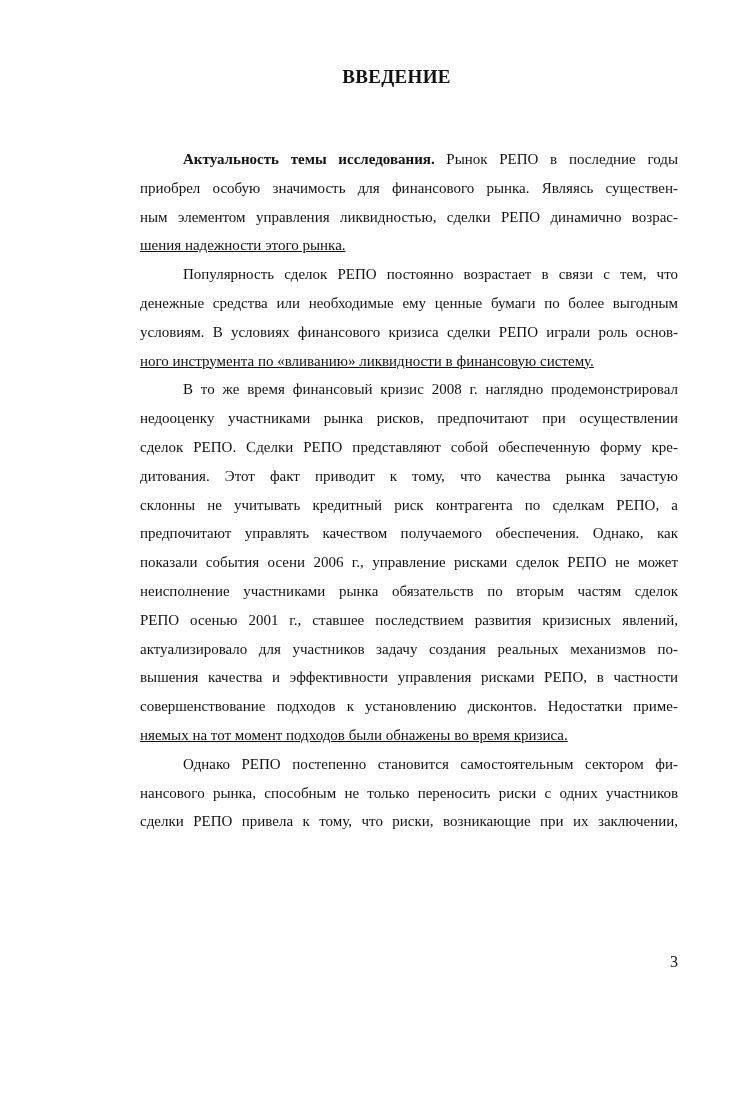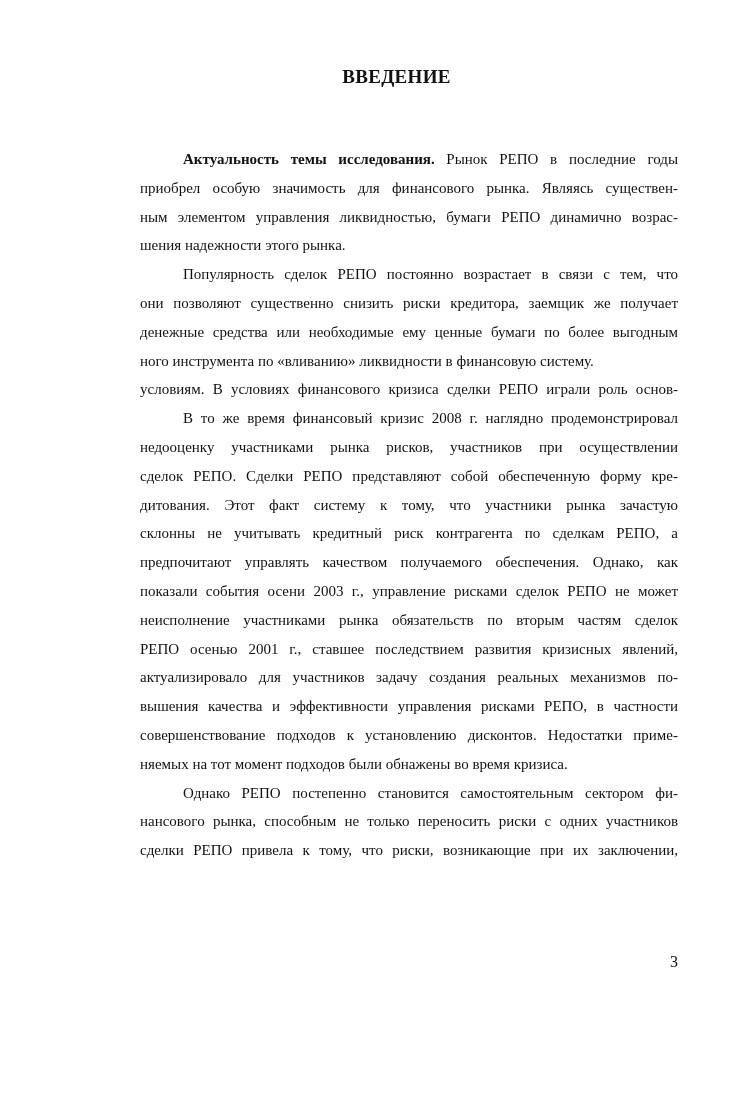--- a/index.html
+++ b/index.html
@@ -52,20 +52,21 @@
     .line {
       display: block;
       text-align: justify;
       text-align-last: justify;
       white-space: nowrap;
       height: 28.8px;
       overflow: visible;
     }
     .line.last {
       text-align-last: left;
+      text-decoration: underline;
     }
     .line.first {
       padding-left: 43px;
     }
     .lead-bold {
       font-weight: bold;
     }
     .page-number {
       position: absolute;
       top: 953px;
@@ -78,40 +79,39 @@
 
 <div class="page">
 
   <div class="title">ВВЕДЕНИЕ</div>
 
   <div class="body-text">
 
     <div class="para">
       <span class="line first"><span class="lead-bold">Актуальность темы исследования.</span><span> Рынок РЕПО в последние годы</span></span>
       <span class="line">приобрел особую значимость для финансового рынка. Являясь существен-</span>
-      <span class="line">ным элементом управления ликвидностью, бумаги РЕПО динамично возрас-</span>
+      <span class="line">ным элементом управления ликвидностью, сделки РЕПО динамично возрас-</span>
       <span class="line last">шения надежности этого рынка.</span>
     </div>
 
     <div class="para">
       <span class="line first">Популярность сделок РЕПО постоянно возрастает в связи с тем, что</span>
-      <span class="line">они позволяют существенно снизить риски кредитора, заемщик же получает</span>
       <span class="line">денежные средства или необходимые ему ценные бумаги по более выгодным</span>
+      <span class="line">условиям. В условиях финансового кризиса сделки РЕПО играли роль основ-</span>
       <span class="line last">ного инструмента по «вливанию» ликвидности в финансовую систему.</span>
-      <span class="line">условиям. В условиях финансового кризиса сделки РЕПО играли роль основ-</span>
     </div>
 
     <div class="para">
       <span class="line first">В то же время финансовый кризис 2008 г. наглядно продемонстрировал</span>
-      <span class="line">недооценку участниками рынка рисков, участников при осуществлении</span>
+      <span class="line">недооценку участниками рынка рисков, предпочитают при осуществлении</span>
       <span class="line">сделок РЕПО. Сделки РЕПО представляют собой обеспеченную форму кре-</span>
-      <span class="line">дитования. Этот факт систему к тому, что участники рынка зачастую</span>
+      <span class="line">дитования. Этот факт приводит к тому, что качества рынка зачастую</span>
       <span class="line">склонны не учитывать кредитный риск контрагента по сделкам РЕПО, а</span>
       <span class="line">предпочитают управлять качеством получаемого обеспечения. Однако, как</span>
-      <span class="line">показали события осени 2003 г., управление рисками сделок РЕПО не может</span>
+      <span class="line">показали события осени 2006 г., управление рисками сделок РЕПО не может</span>
       <span class="line">неисполнение участниками рынка обязательств по вторым частям сделок</span>
       <span class="line">РЕПО осенью 2001 г., ставшее последствием развития кризисных явлений,</span>
       <span class="line">актуализировало для участников задачу создания реальных механизмов по-</span>
       <span class="line">вышения качества и эффективности управления рисками РЕПО, в частности</span>
       <span class="line">совершенствование подходов к установлению дисконтов. Недостатки приме-</span>
       <span class="line last">няемых на тот момент подходов были обнажены во время кризиса.</span>
     </div>
 
     <div class="para">
       <span class="line first">Однако РЕПО постепенно становится самостоятельным сектором фи-</span>

